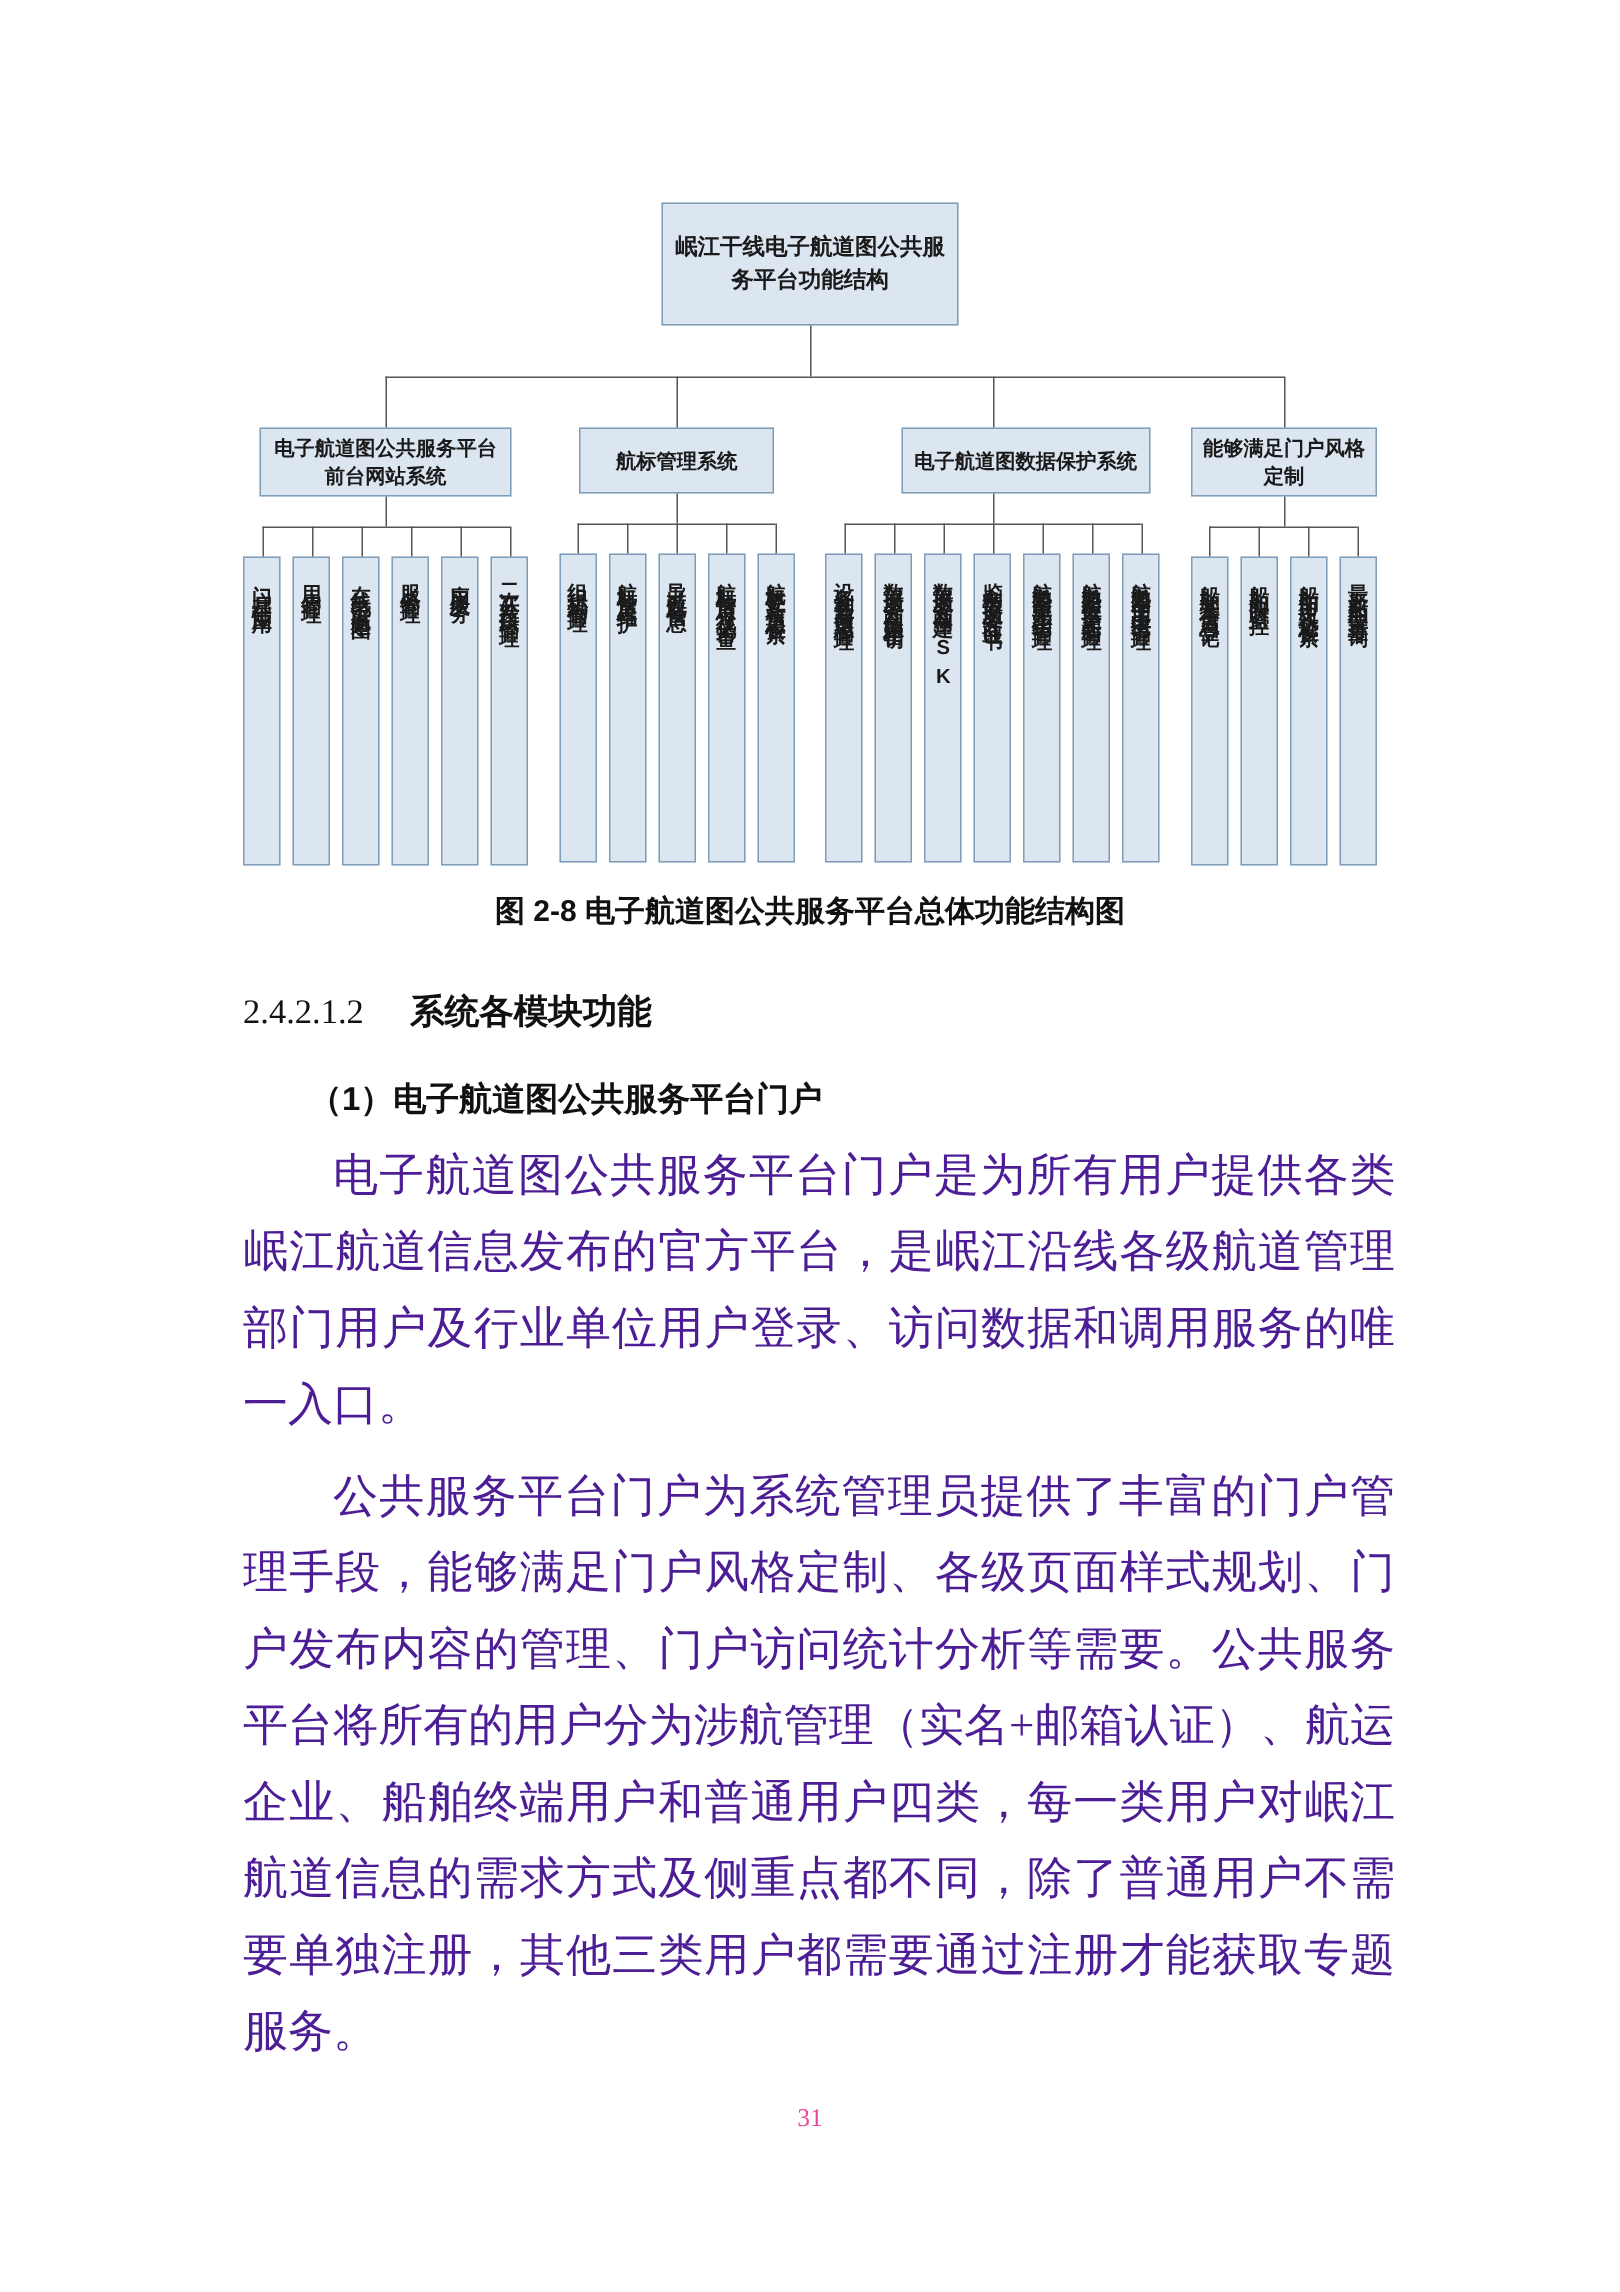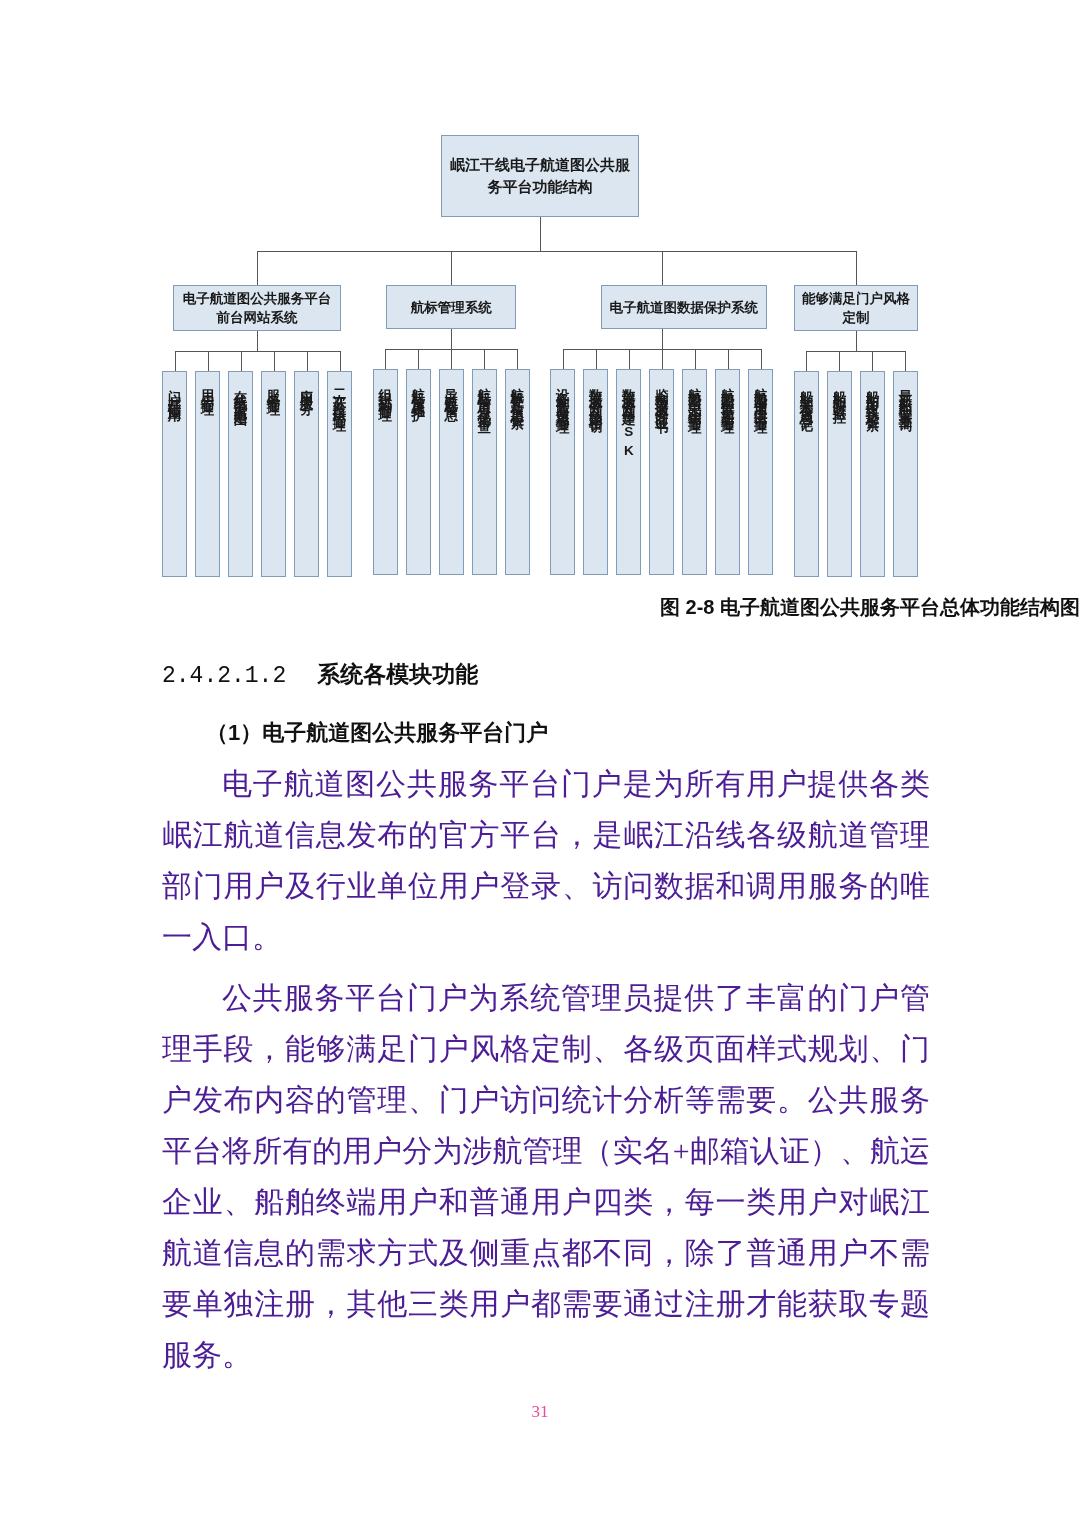--- a/index.html
+++ b/index.html
@@ -92,35 +92,35 @@
     color: #1a1a1a;
   }
   .conn {
     position: absolute;
     background: var(--line-color, #555555);
   }
 
   
   .caption {
     margin-top: 17px;
-    text-align: right;
+    text-align: center;
     font-family: "Liberation Sans", "DejaVu Sans", sans-serif;
     font-weight: bold;
     font-size: 20px;
     color: #111111;
   }
   .content {
     padding: 0 150px 0 162px;
   }
   .section-heading {
     margin-top: 38px;
     font-size: 23px;
   }
   .sec-num {
-    font-family: Liberation Mono, monospace;
+    font-family: Liberation Serif, serif;
     font-weight: normal;
   }
   .sec-title {
     font-family: "Liberation Sans", "DejaVu Sans", sans-serif;
     font-weight: bold;
     margin-left: 1.1em;
   }
   .subsection {
     margin-top: 28px;
     font-family: "Liberation Sans", "DejaVu Sans", sans-serif;

